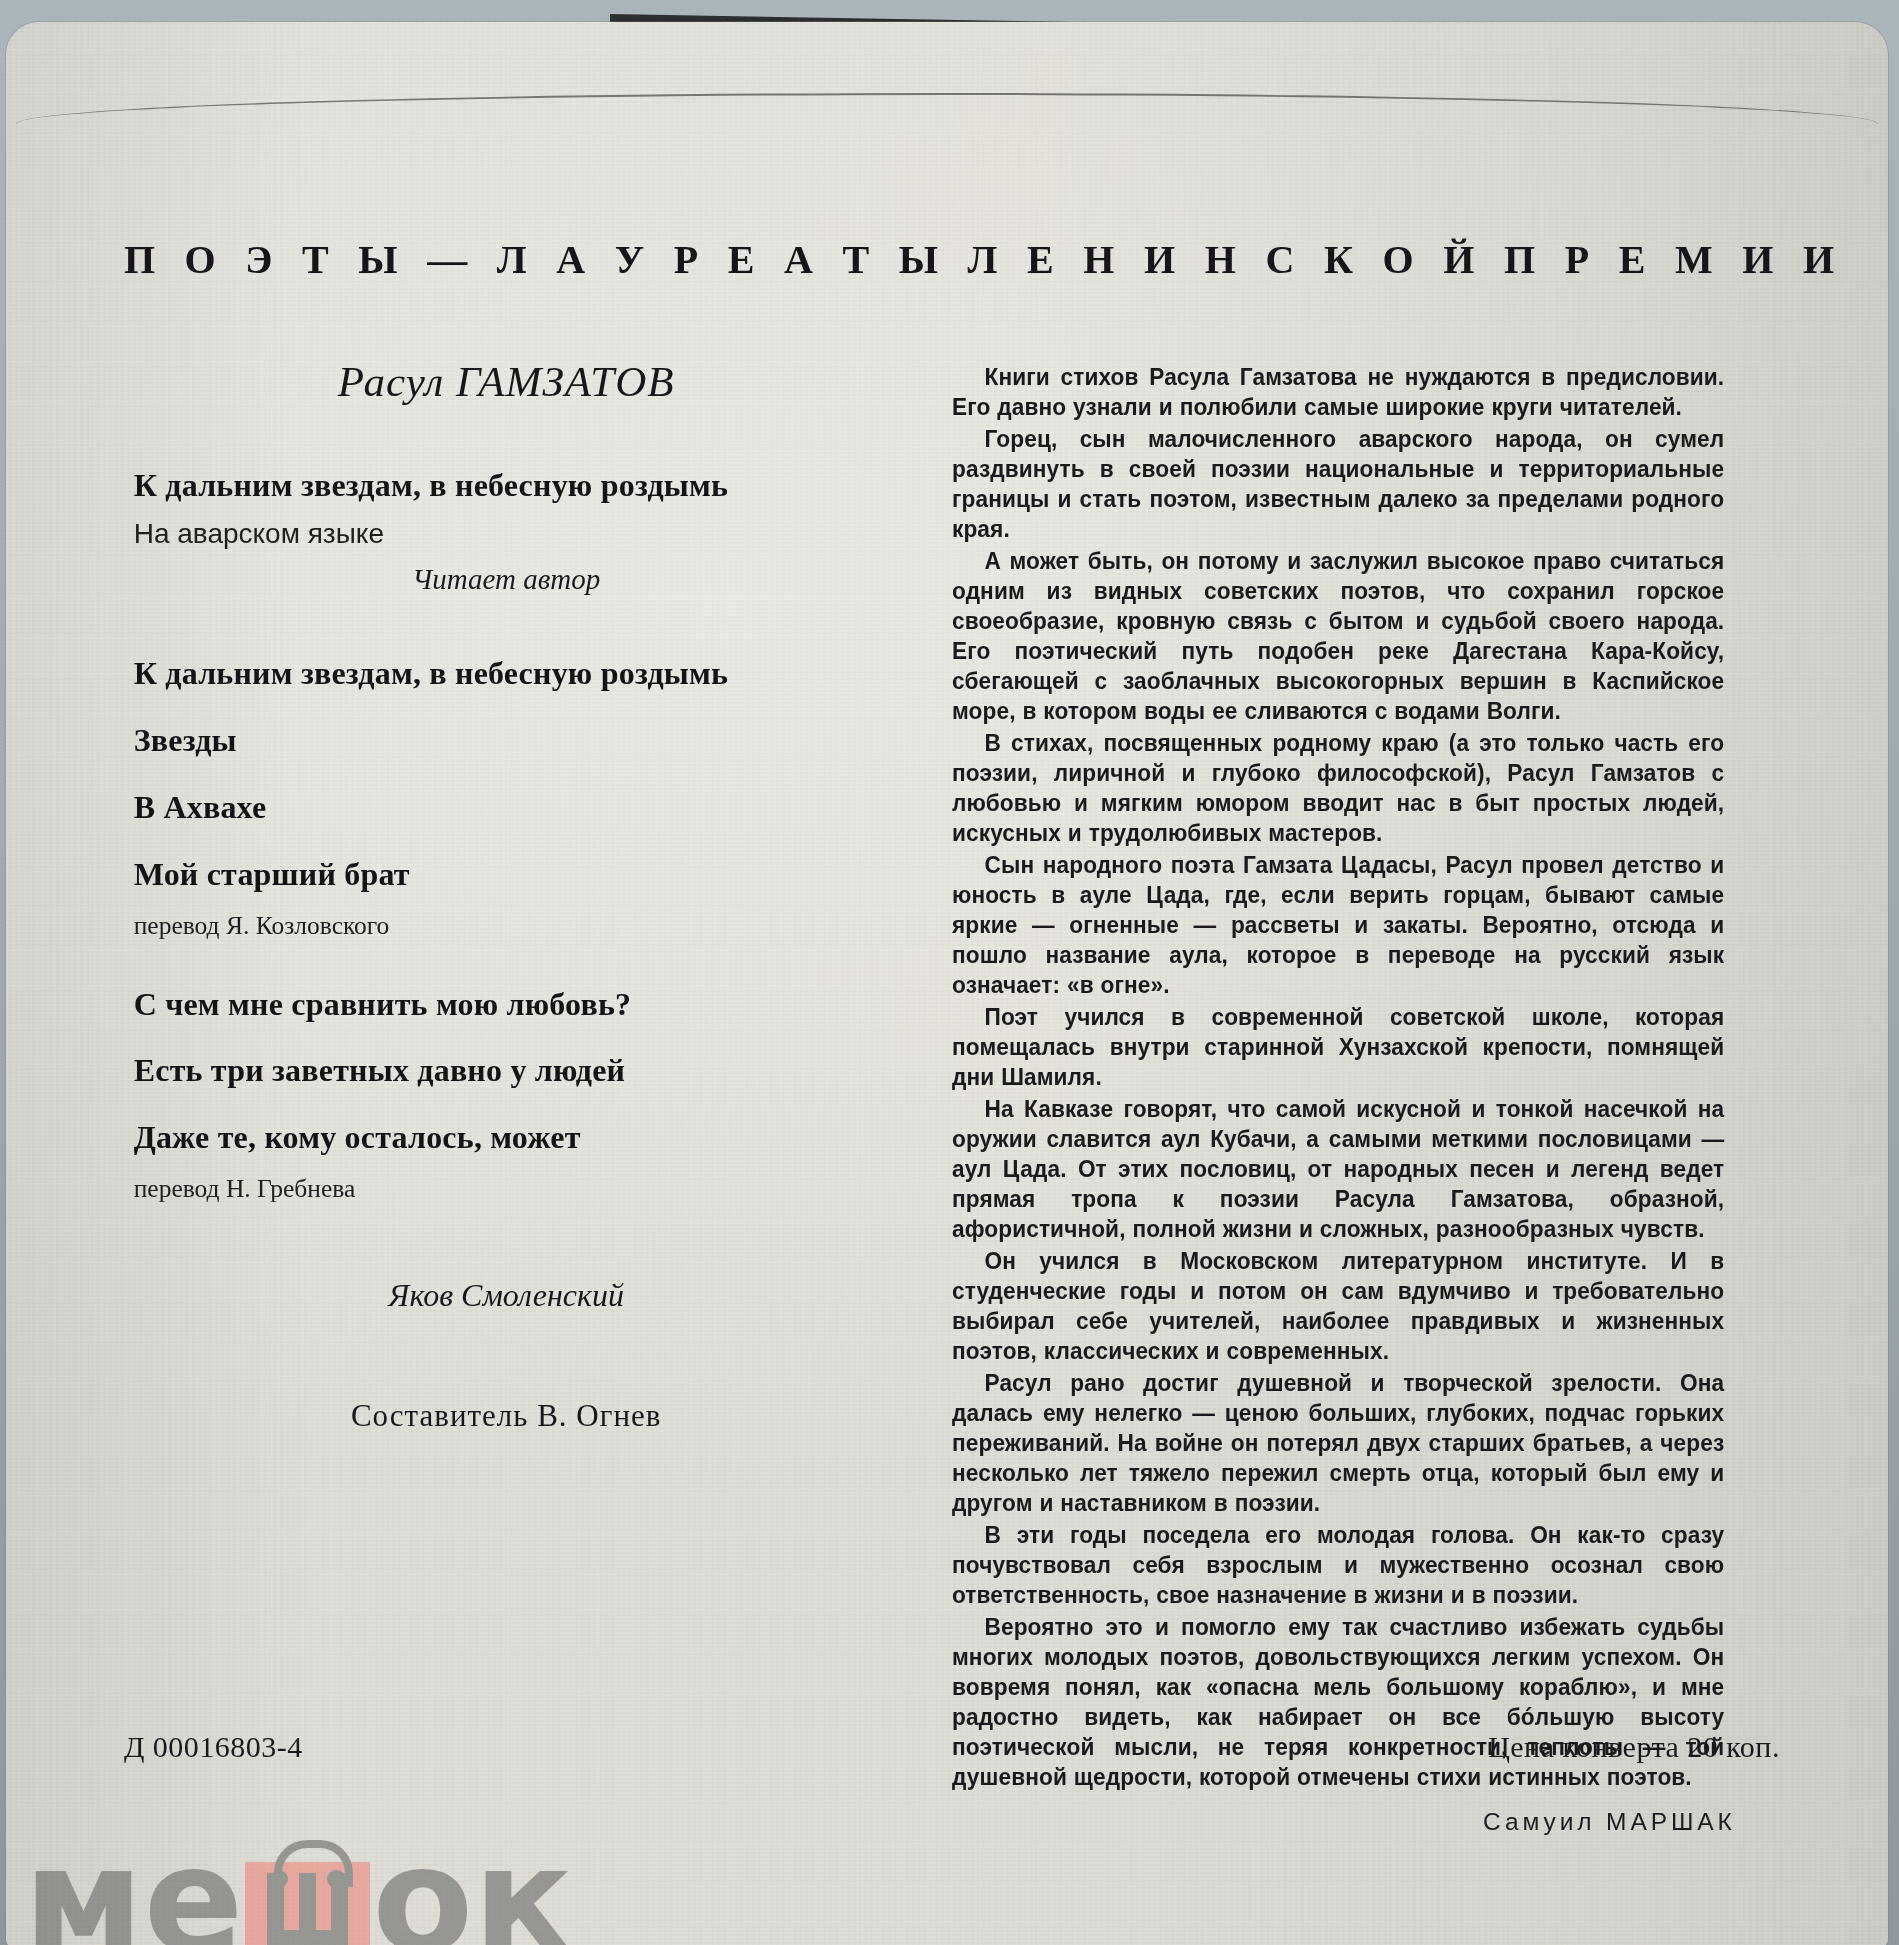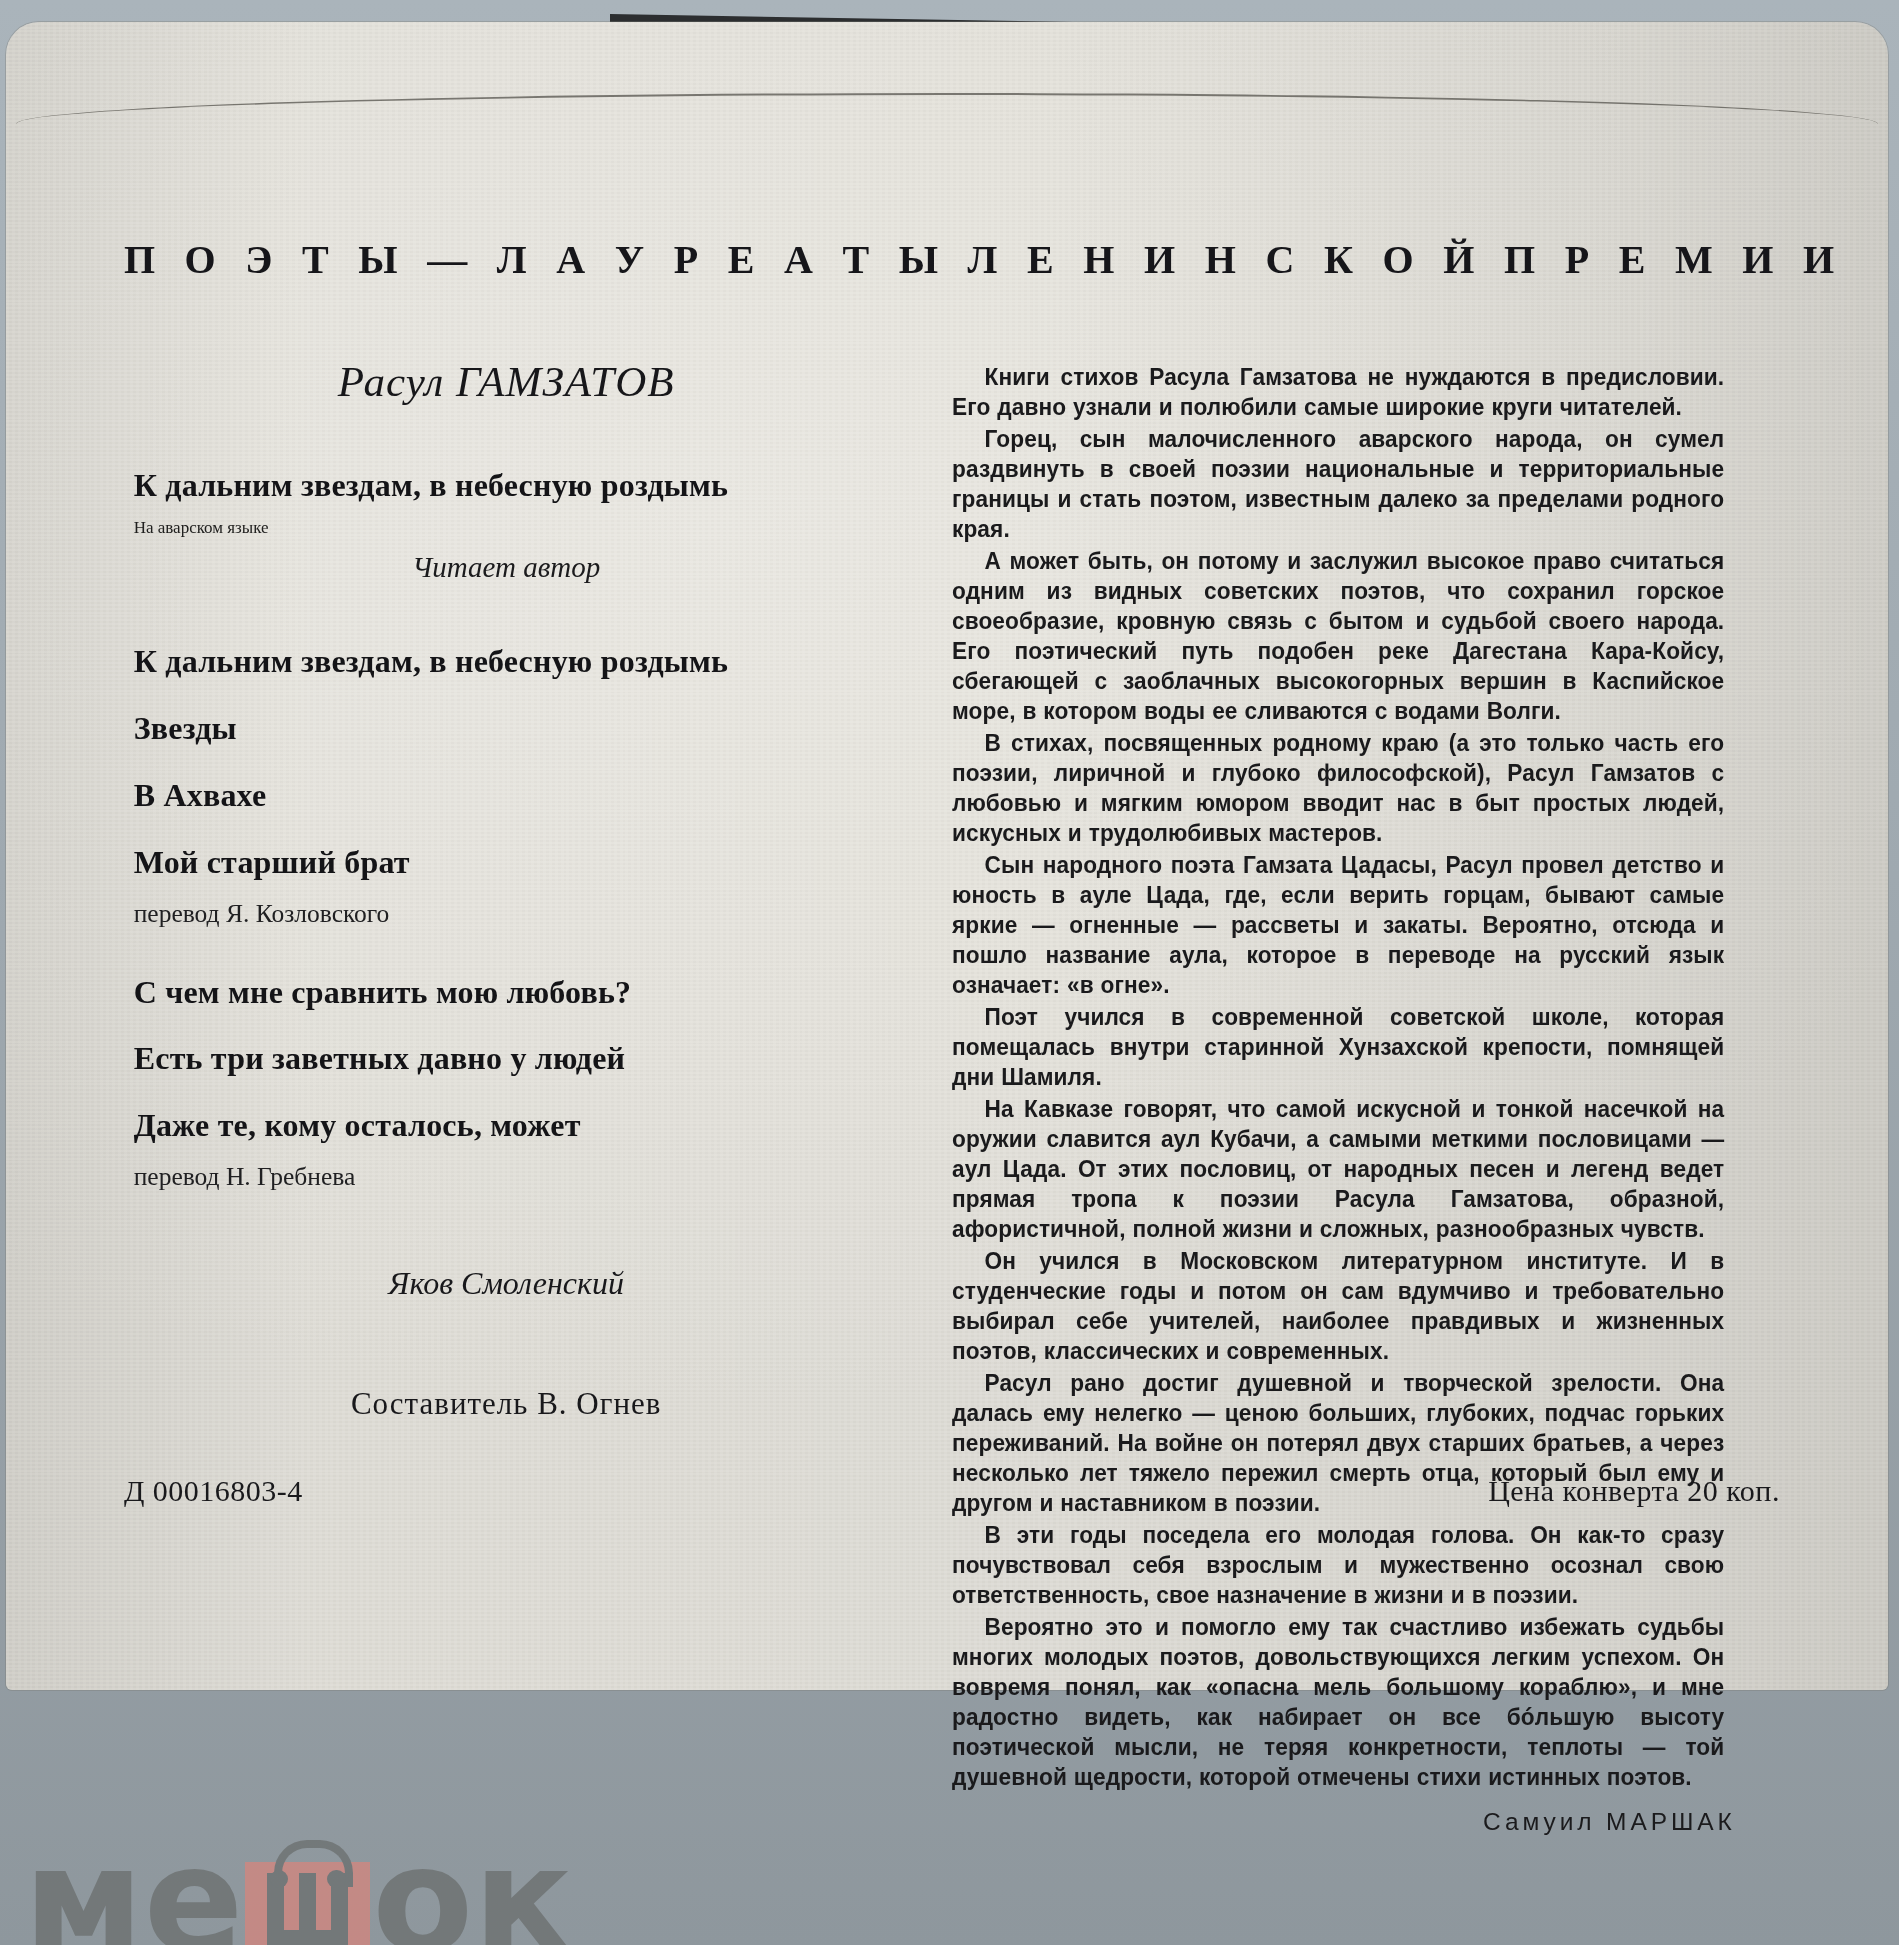--- a/index.html
+++ b/index.html
@@ -20,21 +20,21 @@
     position:absolute;
     left:610px; top:13.7px; width:1096px; height:45px;
     background:#2c2e30;
     transform:skewY(1.0deg);
     transform-origin:left top;
   }
 
   
   #sleeve{
     position:absolute;
-    left:5.9px; top:21.6px; width:1882px; height:1668px;
+    left:5.9px; top:21.6px; width:1882px; height:1924px;
     background:
       radial-gradient(ellipse 1372px 882px at 38% 30%, #e9e7e1 0%, #e3e1da 55%, #dcdad3 100%);
     border-radius:33px 33px 5.9px 5.9px;
     box-shadow:0 0 0 1px rgba(120,120,115,.35);
   }
   
   #grain{
     position:absolute; inset:0;
     border-radius:33px 33px 5.9px 5.9px;
     opacity:.45;
@@ -100,22 +100,22 @@
   .track{
     font-family:"Liberation Serif", serif;
     font-weight:700;
     font-size:32px;
     line-height:1.18;
     margin:0 0 29px 0;
     color:#141417;
     letter-spacing:0.2px;
   }
   .sub-note{
-    font-family:Liberation Serif, serif;
-    font-size:17px;
+    font-family:Liberation Sans, sans-serif;
+    font-size:28px;
     margin:-15.7px 0 9.8px 0;
     color:#20201f;
   }
   .reader{
     font-family:"Liberation Serif", serif;
     font-style:italic;
     font-size:29px;
     text-align:center;
     margin:13.7px 0 0 0;
     color:#1b1b1d;

